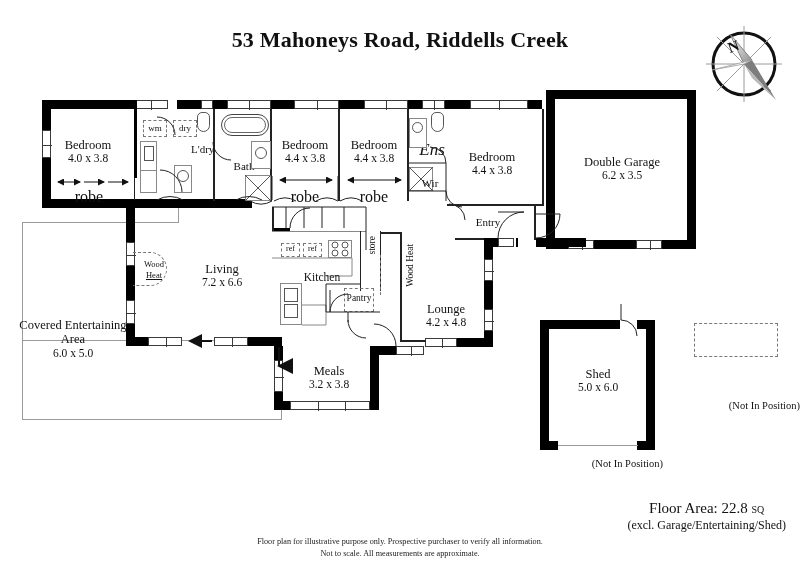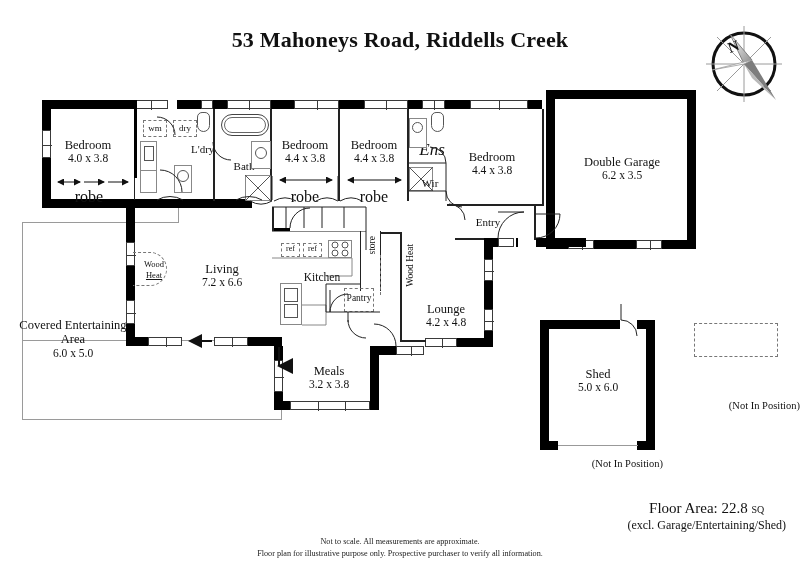--- a/index.html
+++ b/index.html
@@ -522,17 +522,17 @@
 
   <div id="floorarea">
     <div class="main">
       <span>Floor Area: 22.8</span>
       <span class="sq">SQ</span>
     </div>
     <div class="sub">(excl. Garage/Entertaining/Shed)</div>
   </div>
 
   <div id="disclaimer">
+    <div>Floor plan for illustrative purpose only. Prospective purchaser to verify all information.</div>
     <div>Not to scale. All measurements are approximate.</div>
-    <div>Floor plan for illustrative purpose only. Prospective purchaser to verify all information.</div>
   </div>
 
 </div>
 
 </body></html>

